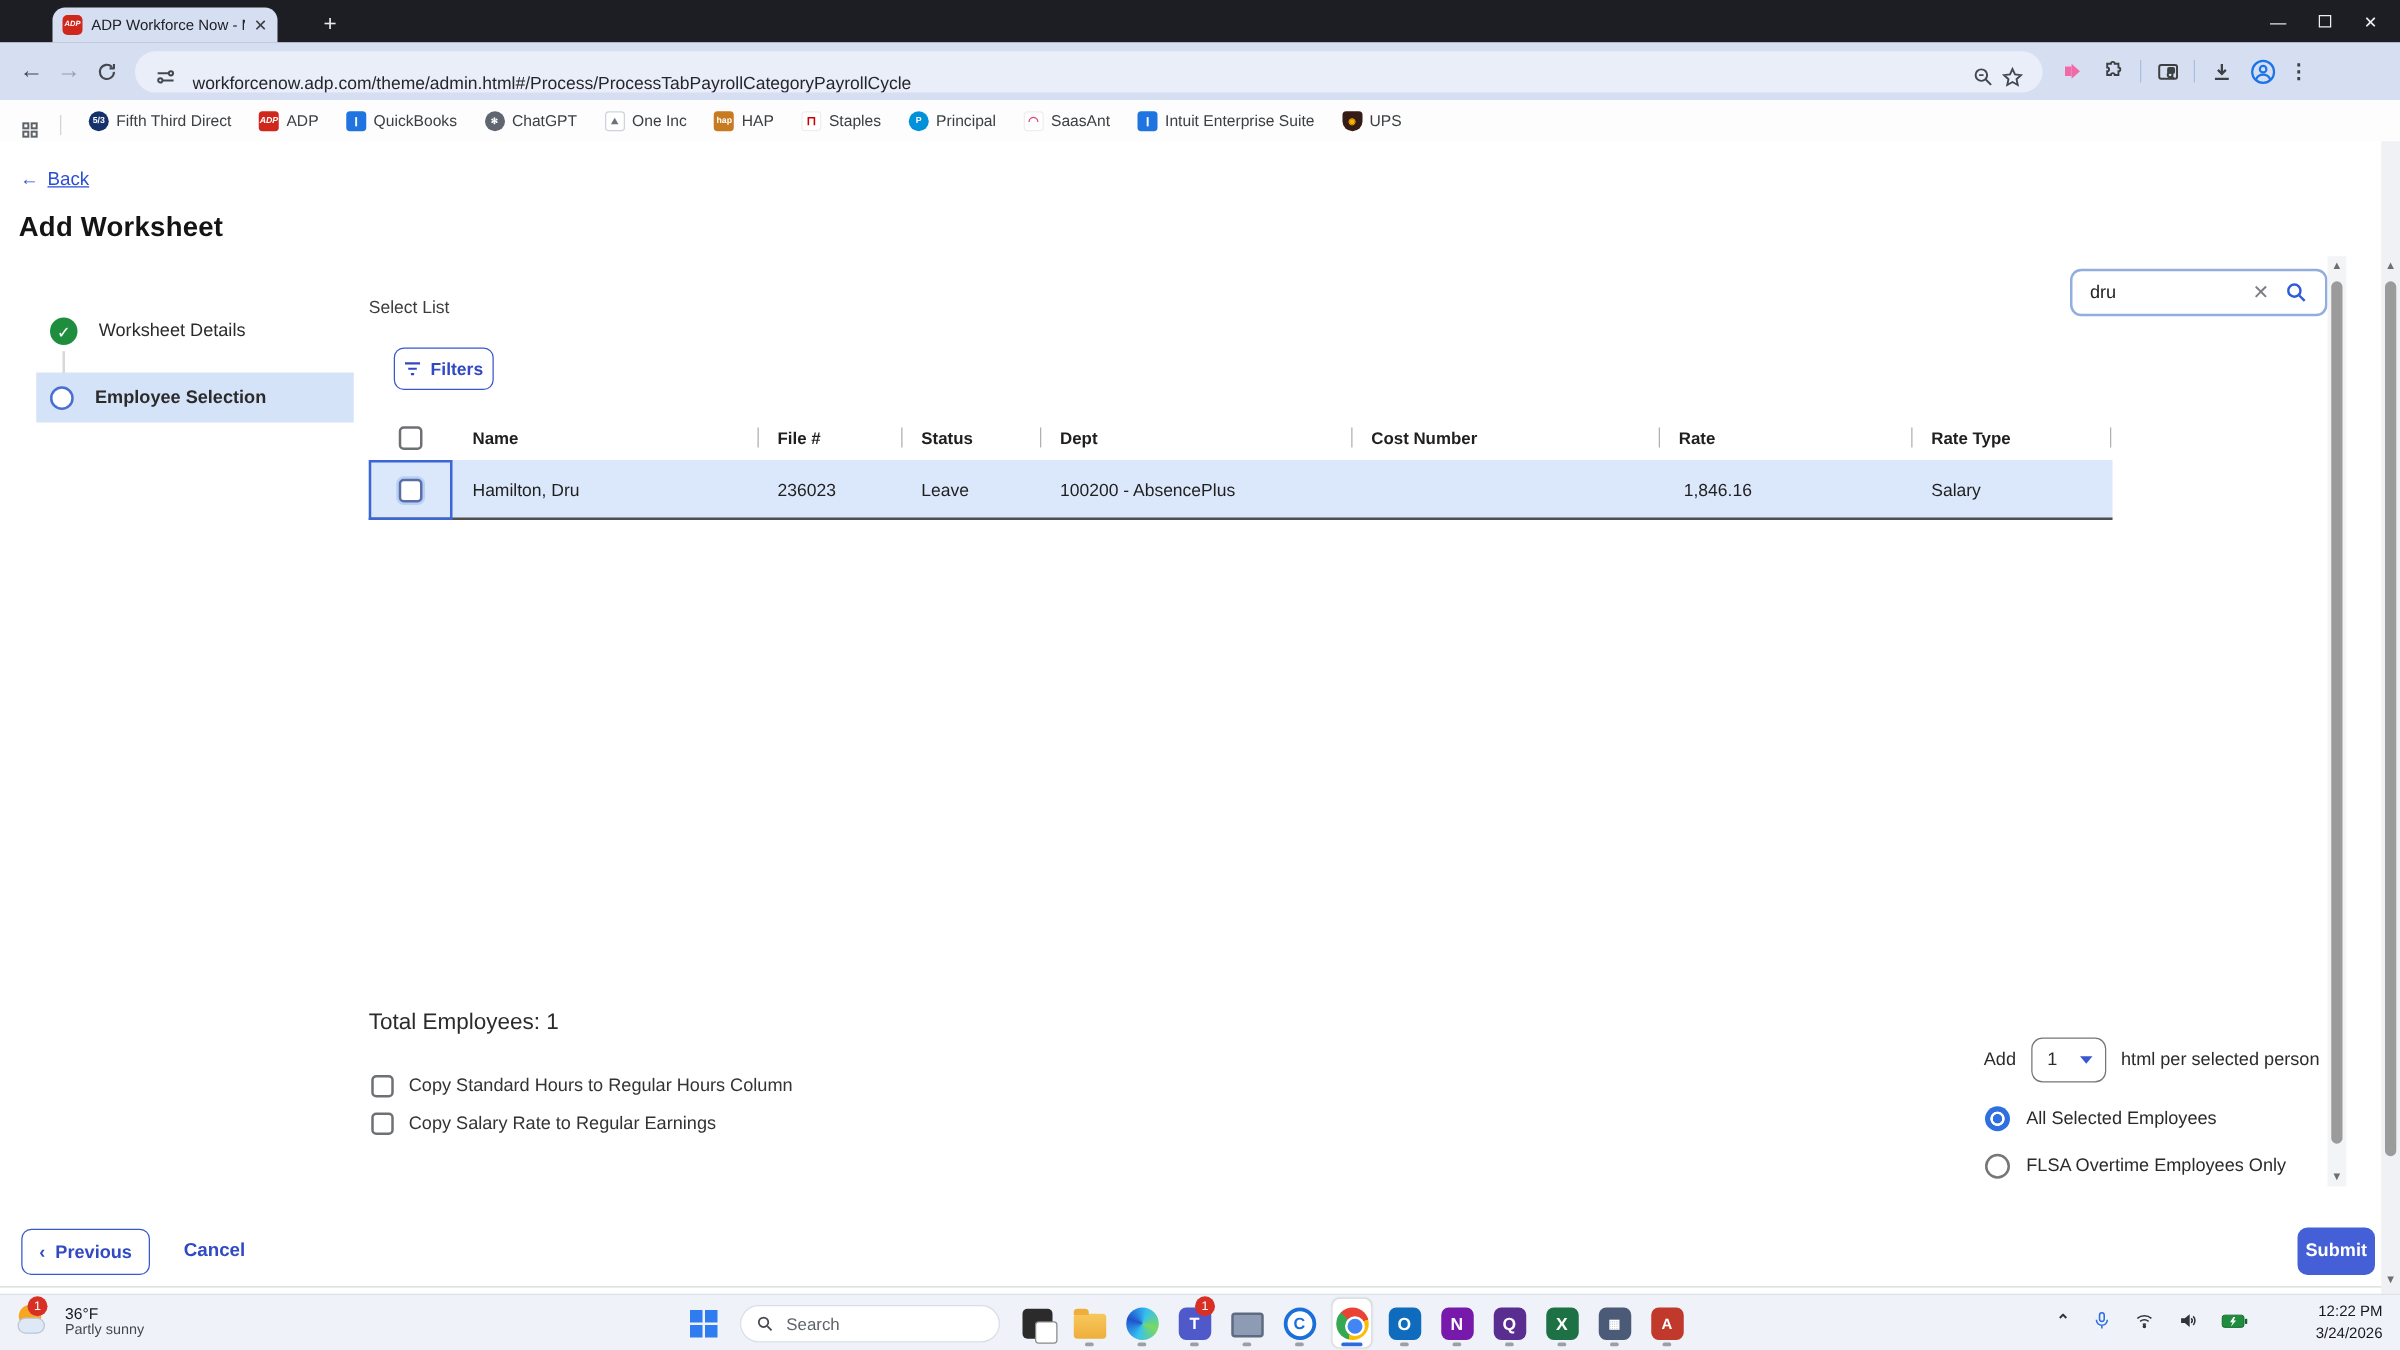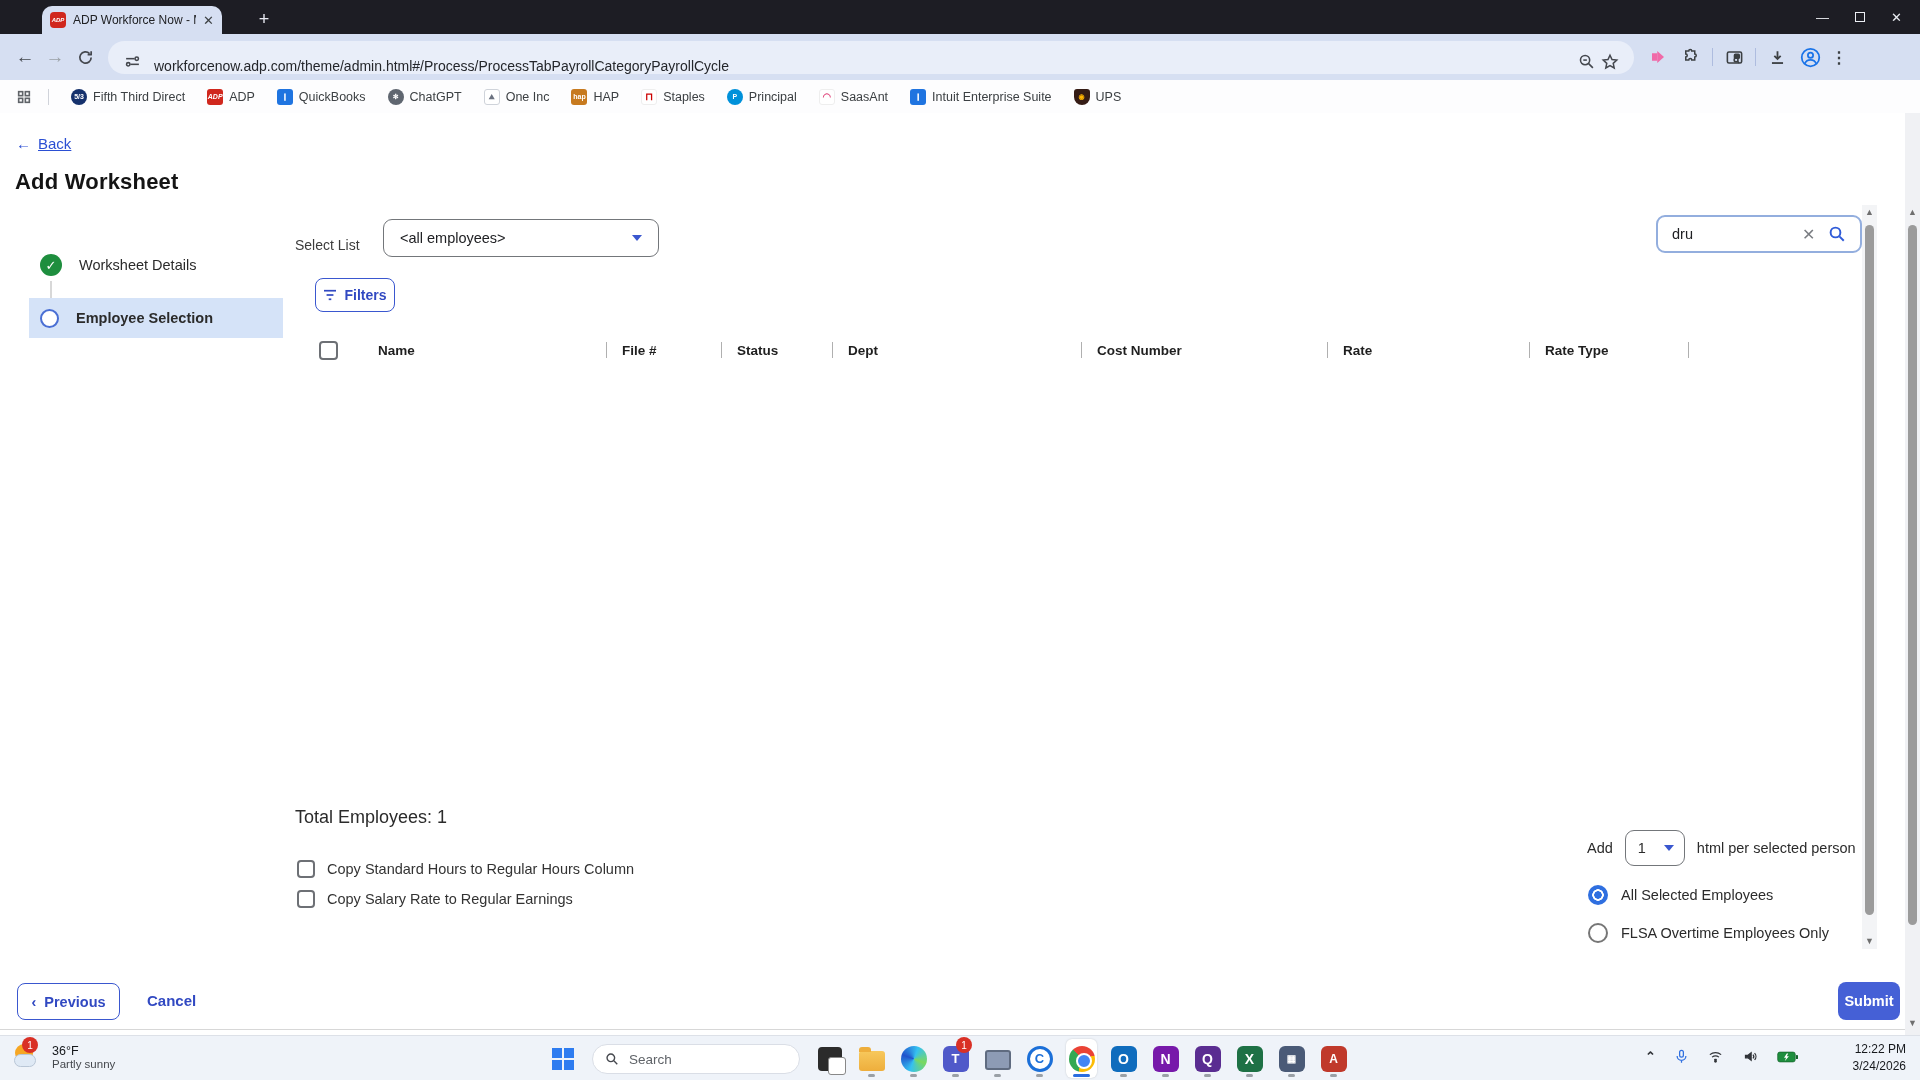--- a/index.html
+++ b/index.html
@@ -20,21 +20,21 @@
   #toolbar { position:absolute; left:0; top:34px; width:1920px; height:46px; background:#d6dff2; display:flex; align-items:center; }
   .nav-ico { width:30px; height:30px; display:flex; align-items:center; justify-content:center; font-size:19px; color:#44474e; border-radius:50%; flex:0 0 auto; }
   .nav-ico.disabled { color:#9aa0a6; }
   #omnibox { width:1526px; height:33px; margin-left:8px; background:#e9eef9; border-radius:17px; display:flex; align-items:flex-end; padding:0 12px; }
   #omnibox .url-text { font-size:14px; color:#24262b; margin-left:10px; flex:1 1 auto; white-space:nowrap; overflow:hidden; }
   .ob-ico { width:24px; height:24px; display:flex; align-items:center; justify-content:center; flex:0 0 auto; }
   .ext-area { display:flex; align-items:center; gap:9px; margin-left:12px; }
   .vsep { width:1px; height:18px; background:#aebcdf; }
   .kebab { font-size:16px; color:#3c4043; letter-spacing:0; font-weight:bold; }
 
-  #bookmarksbar { position:absolute; left:0; top:80px; width:1920px; height:33px; background:#fdfdfe; display:flex; align-items:center; padding:12px 12px; gap:6px; }
+  #bookmarksbar { position:absolute; left:0; top:80px; width:1920px; height:33px; background:#fdfdfe; display:flex; padding:12px 12px; gap:6px; }
   .bm-sep { width:1px; height:16px; background:#d0d3da; margin:0 8px 0 6px; }
   .bookmark { display:flex; align-items:center; gap:6px; padding:3px 8px; border-radius:6px; }
   .bookmark .bm-label { font-size:12.5px; color:#3c4043; white-space:nowrap; }
   .fav { width:16px; height:16px; border-radius:3px; display:flex; align-items:center; justify-content:center; color:#fff; font-size:7px; font-weight:bold; flex:0 0 auto; }
   .fav.round { border-radius:50%; }
   .f-53 { background:#15316c; } .f-adp { background:#d0271d; font-style:italic; }
   .f-qb { background:#1f74e0; } .f-gpt { background:#5f6670; }
   .f-one { background:#fff; color:#6b7280; border:1px solid #cfd3da; } .f-hap { background:#c77a1f; }
   .f-stp { background:#fff; color:#cc0000; border:1px solid #eee; font-size:10px; } .f-pri { background:#0091da; }
   .f-saa { background:#fff; color:#e0457b; border:1px solid #eee; font-size:10px; } .f-int { background:#1f74e0; }
@@ -302,24 +302,20 @@
       <span class="step-label">Worksheet Details</span>
       <span class="step-connector"></span>
     </div>
     <div class="step step-current" style="margin-top:13px">
       <span class="step-circle"></span>
       <span class="step-label">Employee Selection</span>
     </div>
   </div>
 
   <label id="selectlist-label">Select List</label>
-  <div id="selectlist">
-    <span class="sel-value">&lt;all employees&gt;</span>
-    <span class="caret-down"></span>
-  </div>
 
   <div id="emp-search">
     <input value="dru" style="">
     <span class="clear-x">✕</span>
     <span class="ob-ico">
       <svg width="18" height="18" viewBox="0 0 24 24" fill="none" stroke="#2f5bd8" stroke-width="2.6">
           <circle cx="10" cy="10" r="6.5"></circle>
           <line x1="15.2" y1="15.2" x2="21" y2="21"></line>
         </svg>
     </span>
@@ -347,20 +343,32 @@
       <div class="th-rate">Rate</div>
       <div>Rate Type</div>
       <span class="hpipe" style="left:311px"></span>
       <span class="hpipe" style="left:426px"></span>
       <span class="hpipe" style="left:537px"></span>
       <span class="hpipe" style="left:786px"></span>
       <span class="hpipe" style="left:1032px"></span>
       <span class="hpipe" style="left:1234px"></span>
       <span class="hpipe" style="left:1393px"></span>
     </div>
+    <div id="trow" class="tgrid">
+      <div class="cb-cell">
+          <span class="checkbox"></span>
+        </div>
+      <div>Hamilton, Dru</div>
+      <div>236023</div>
+      <div>Leave</div>
+      <div>100200 - AbsencePlus</div>
+      <div></div>
+      <div class="td-rate">1,846.16</div>
+      <div>Salary</div>
+    </div>
   </div>
 
   <div id="total-emp">Total Employees: 1</div>
 
   <div id="copy-opt-0" class="copy-opt">
     <span class="checkbox"></span>
     <span>Copy Standard Hours to Regular Hours Column</span>
   </div>
   <div id="copy-opt-1" class="copy-opt">
     <span class="checkbox"></span>

